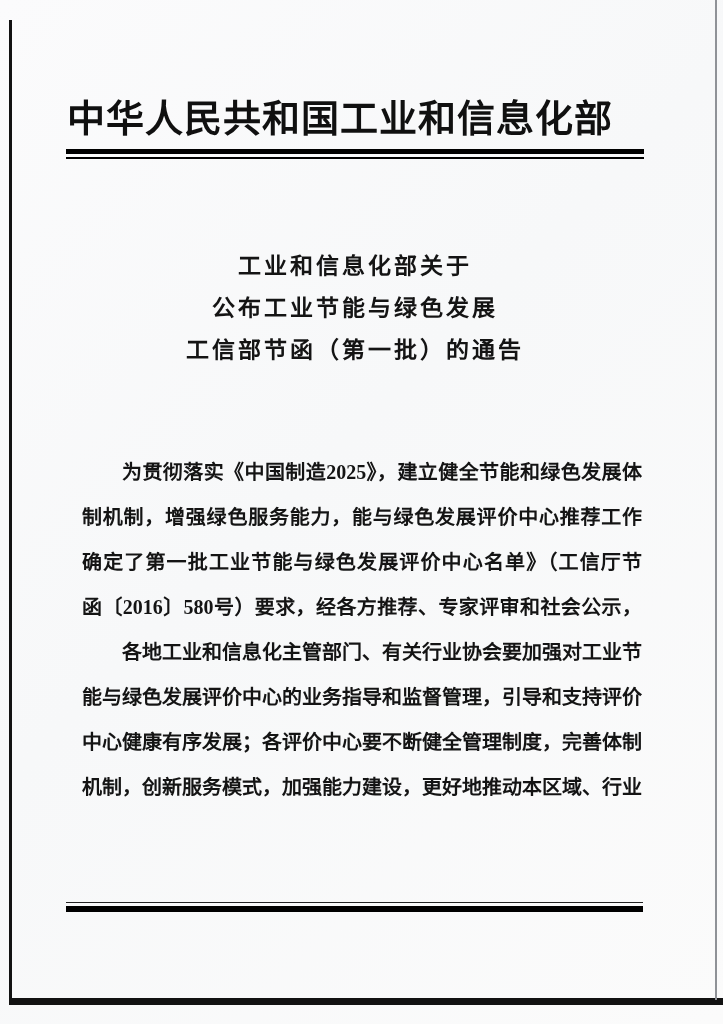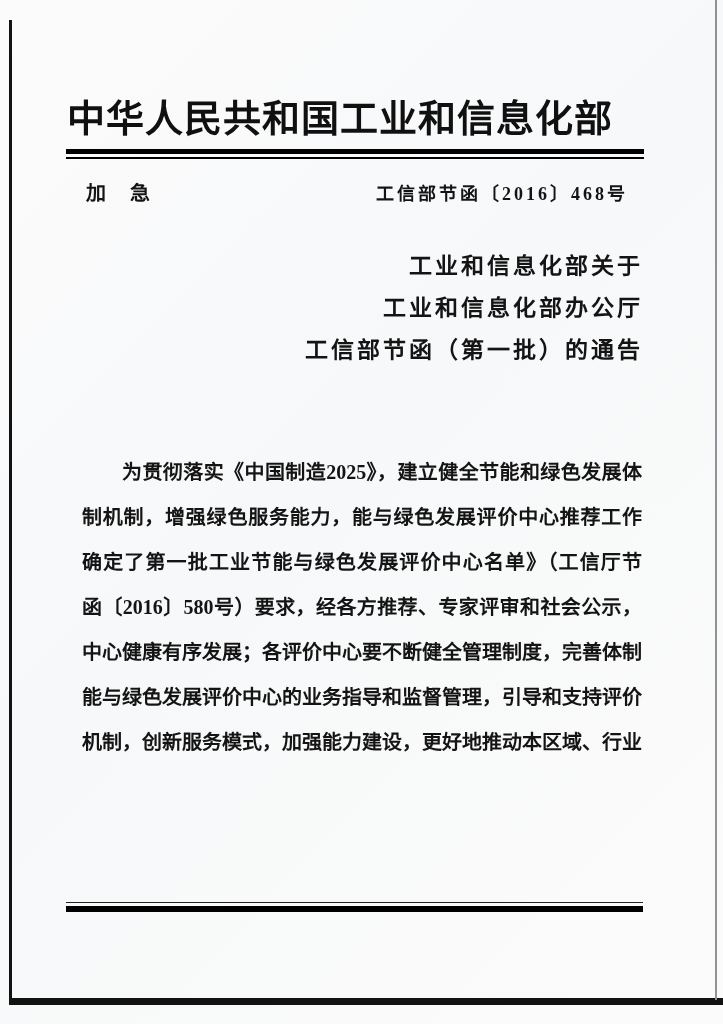--- a/index.html
+++ b/index.html
@@ -81,21 +81,20 @@
     position: absolute;
     top: 246px; left: 67px; width: 576px;
     text-align: center;
   }
   .title-line {
     font-size: 23px;
     font-weight: bold;
     letter-spacing: 3px;
     line-height: 42px;
     white-space: nowrap;
-    text-align: right;
   }
 
   
   .doc-body {
     position: absolute;
     top: 450px; left: 82px; width: 560px;
     font-size: 20px;
     line-height: 45px;
     font-weight: bold;
   }
@@ -127,36 +126,33 @@
 <div class="page">
 
   <div class="edge-left"></div>
   <div class="edge-bottom"></div>
   <div class="edge-right"></div>
 
   <h1 class="agency">中华人民共和国工业和信息化部</h1>
 
   <div class="header-rule"></div>
 
-  <div class="meta-row">
-    <span class="urgent">加　急</span>
-    <span class="docnum">工信部节函〔2016〕468号</span>
-  </div>
 
   <div class="doc-title">
     <div class="title-line">工业和信息化部关于</div>
-    <div class="title-line">工业和信息化部办公厅</div>
+    <div class="title-line">公布工业节能与绿色发展</div>
     <div class="title-line">工信部节函（第一批）的通告</div>
   </div>
 
   <div class="doc-body">
     <div class="line indent">为贯彻落实《中国制造2025》，建立健全节能和绿色发展体</div>
     <div class="line">制机制，增强绿色服务能力，能与绿色发展评价中心推荐工作</div>
     <div class="line">确定了第一批工业节能与绿色发展评价中心名单》（工信厅节</div>
     <div class="line">函〔2016〕580号）要求，经各方推荐、专家评审和社会公示，</div>
+    <div class="line indent">各地工业和信息化主管部门、有关行业协会要加强对工业节</div>
+    <div class="line">能与绿色发展评价中心的业务指导和监督管理，引导和支持评价</div>
     <div class="line">中心健康有序发展；各评价中心要不断健全管理制度，完善体制</div>
-    <div class="line">能与绿色发展评价中心的业务指导和监督管理，引导和支持评价</div>
     <div class="line">机制，创新服务模式，加强能力建设，更好地推动本区域、行业</div>
   </div>
 
   <div class="footer-rule"></div>
 
 </div>
 
 </body></html>

